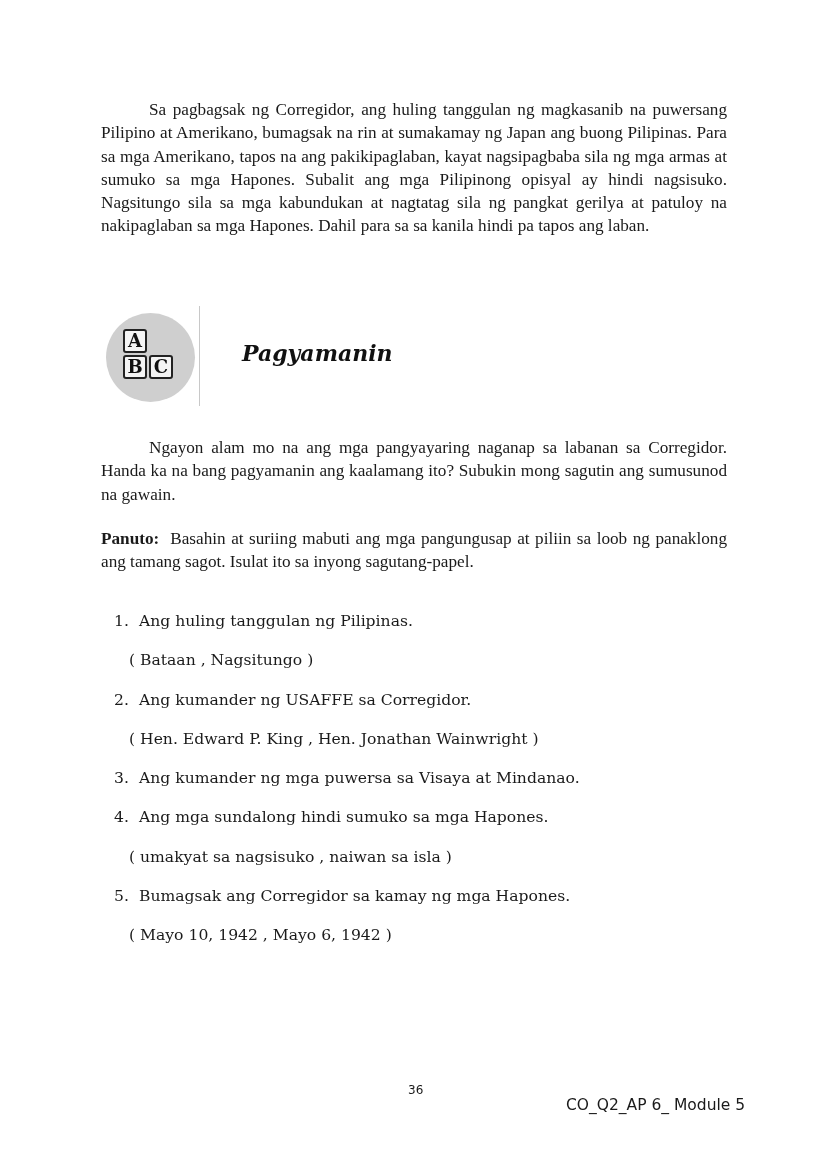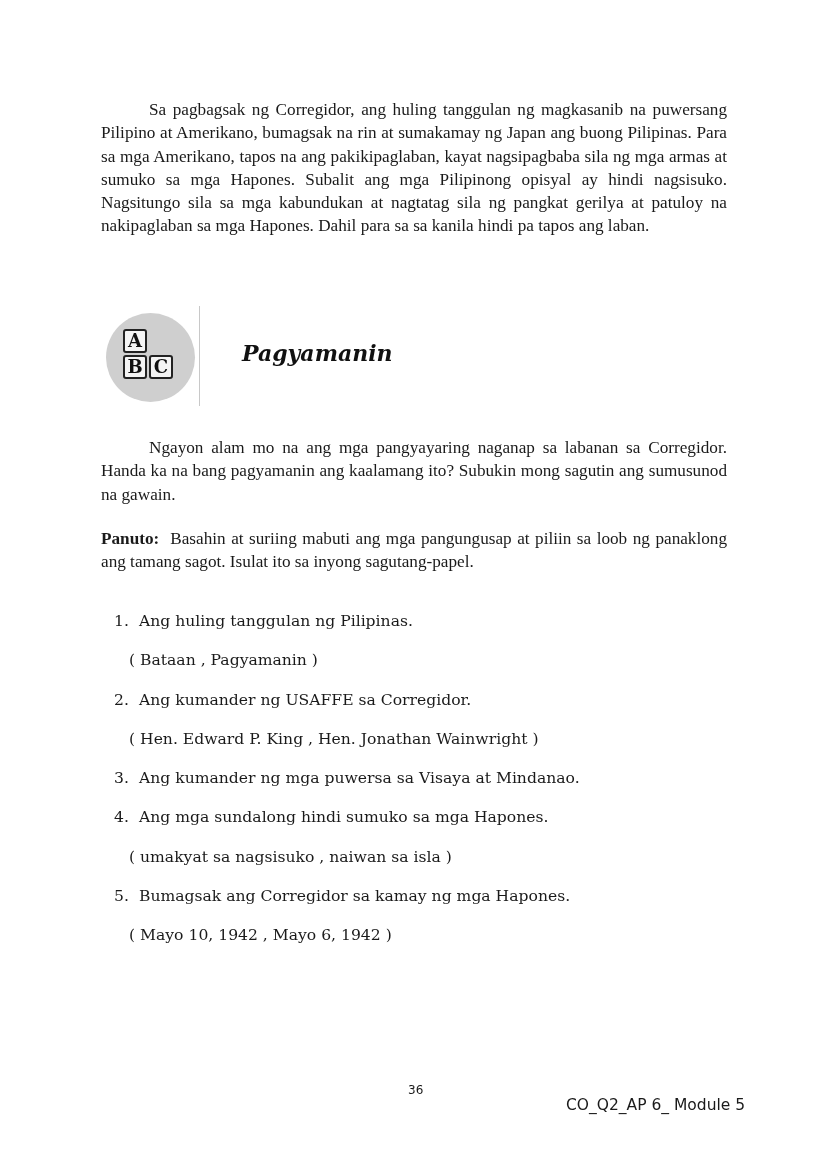--- a/index.html
+++ b/index.html
@@ -54,21 +54,21 @@
   <div class="divider-v"></div>
   <div class="section-title">Pagyamanin</div>
 </div>
 
 <p id="p2" class="para"><span class="indent"></span><span>Ngayon alam mo na ang mga pangyayaring naganap sa labanan sa Corregidor. Handa ka na bang pagyamanin ang kaalamang ito? Subukin mong sagutin ang sumusunod na gawain.</span></p>
 
 <p id="p3" class="para"><span class="panuto-label">Panuto:</span>&nbsp; <span>Basahin at suriing mabuti ang mga pangungusap at piliin sa loob ng panaklong ang tamang sagot. Isulat ito sa inyong sagutang-papel.</span></p>
 
 <div class="items">
   <div class="q"><span class="num">1.</span><span>Ang huling tanggulan ng Pilipinas.</span></div>
-  <div class="choice">( Bataan , Pagyamanin )</div>
+  <div class="choice">( Bataan , Nagsitungo )</div>
   <div class="q"><span class="num">2.</span><span>Ang kumander ng USAFFE sa Corregidor.</span></div>
   <div class="choice">( Hen. Edward P. King , Hen. Jonathan Wainwright )</div>
   <div class="q"><span class="num">3.</span><span>Ang kumander ng mga puwersa sa Visaya at Mindanao.</span></div>
   <div class="q"><span class="num">4.</span><span>Ang mga sundalong hindi sumuko sa mga Hapones.</span></div>
   <div class="choice">( umakyat sa nagsisuko , naiwan sa isla )</div>
   <div class="q"><span class="num">5.</span><span>Bumagsak ang Corregidor sa kamay ng mga Hapones.</span></div>
   <div class="choice">( Mayo 10, 1942 , Mayo 6, 1942 )</div>
 </div>
 
 <div class="page-num">36</div>

